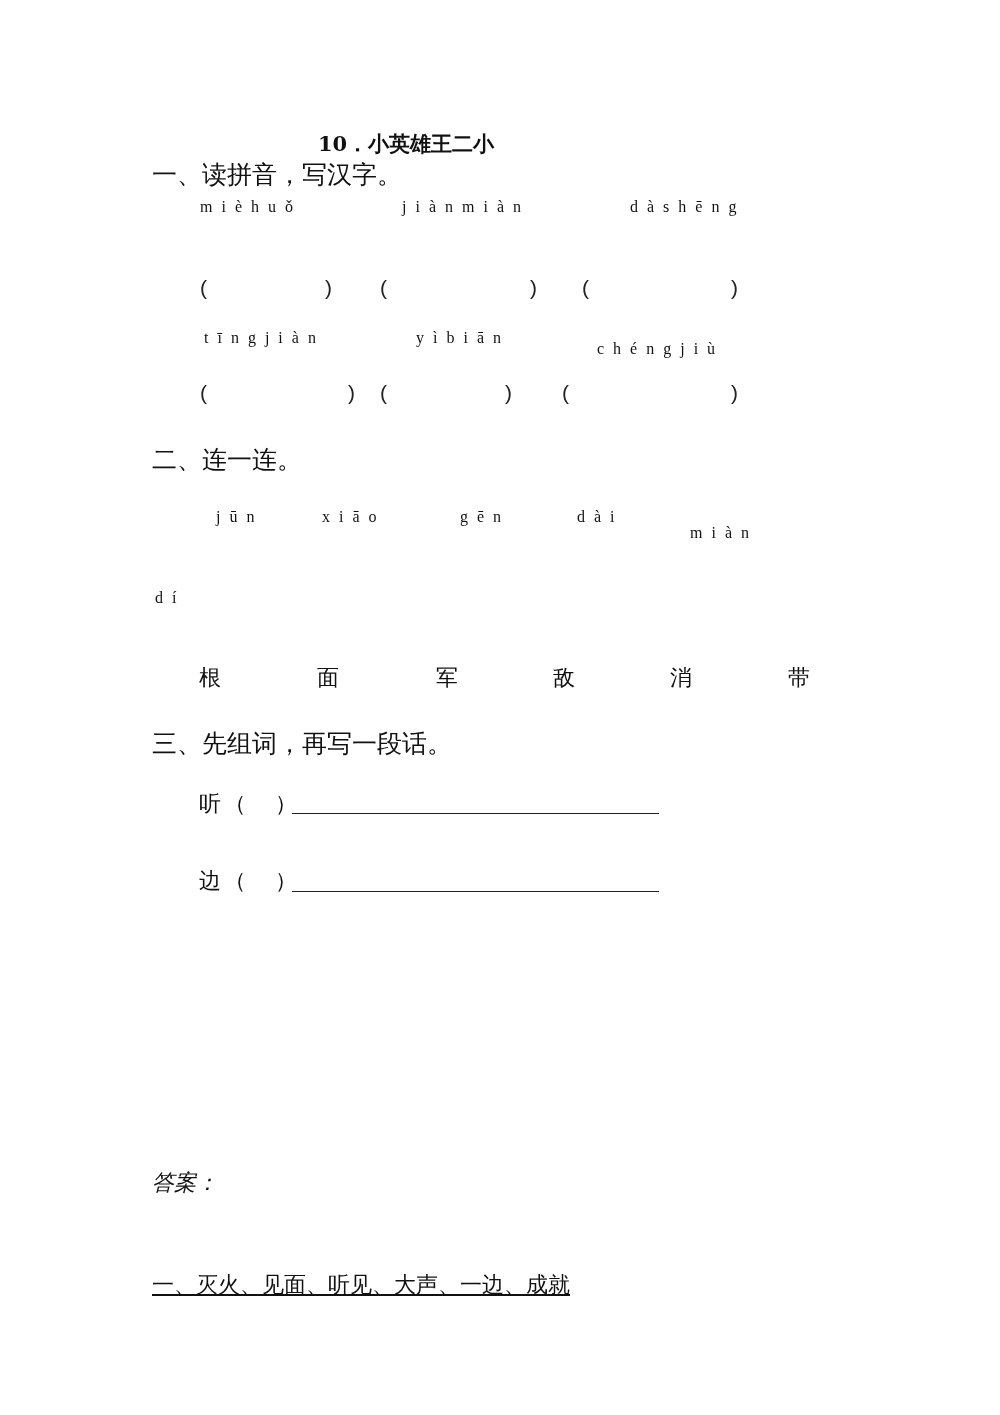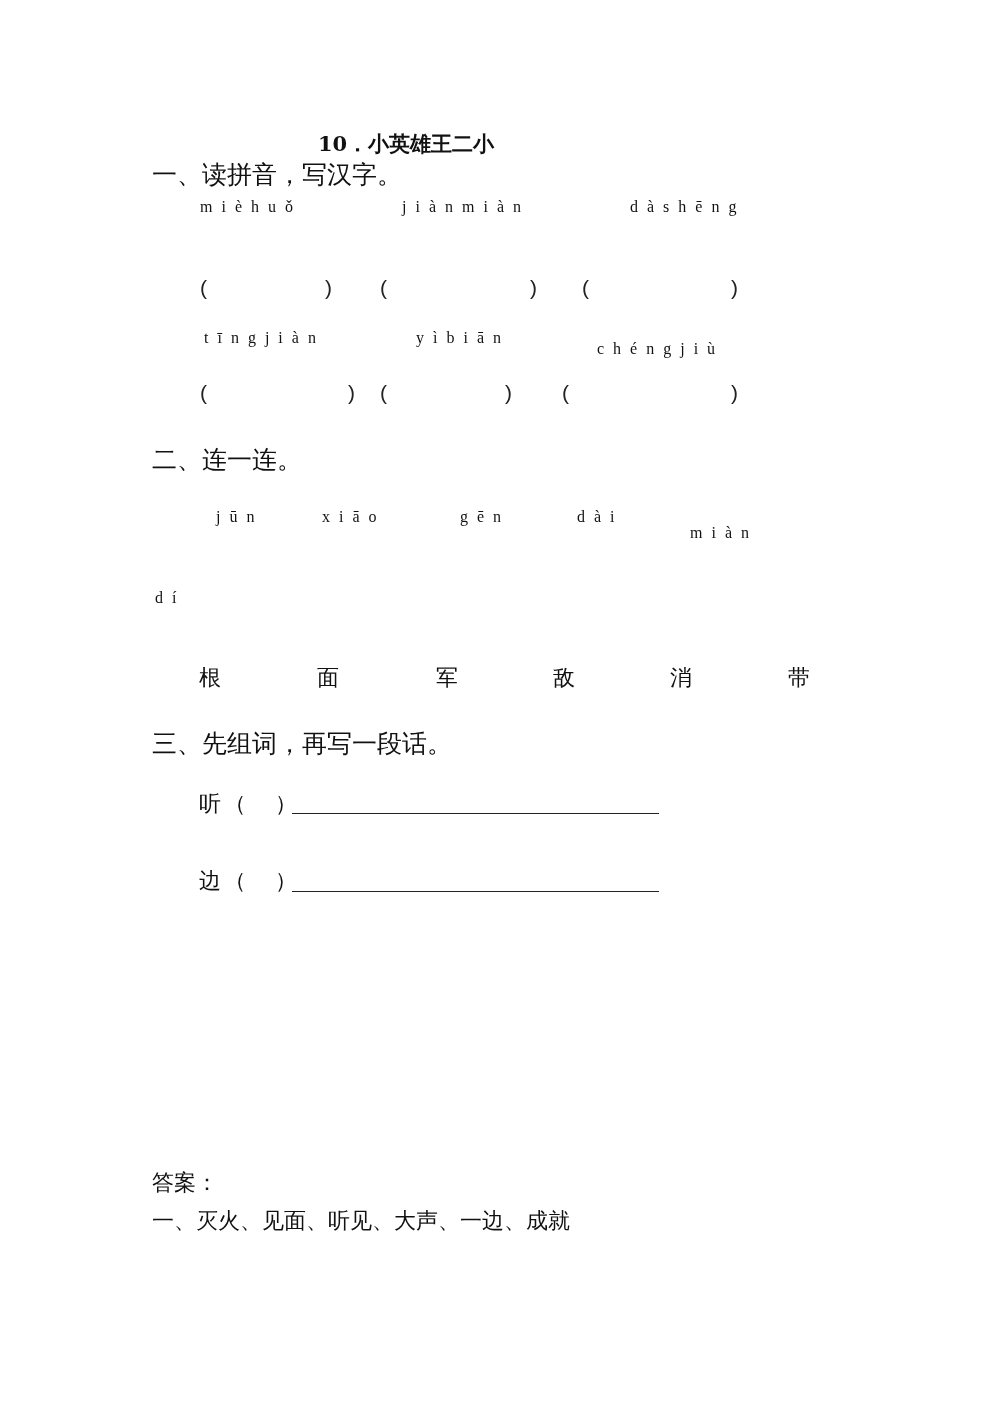--- a/index.html
+++ b/index.html
@@ -98,14 +98,14 @@
 <div class="abs heading" style="top:727px;">三、先组词，再写一段话。</div>
 
 <div class="abs hanzi" style="left:199px; top:789px;">听</div>
 <div class="abs hanzi" style="left:224px; top:789px;">（　 ）</div>
 <div class="line" style="left:292px; width:367px; top:813px;"></div>
 
 <div class="abs hanzi" style="left:199px; top:866px;">边</div>
 <div class="abs hanzi" style="left:224px; top:866px;">（　 ）</div>
 <div class="line" style="left:292px; width:367px; top:891px;"></div>
 
-<div class="abs answer" style="top:1168px;">答案：</div>
-<div class="abs answer" style="top:1206px;">一、灭火、见面、听见、大声、一边、成就</div>
+<div class="abs answer" style="top:1168px;font-style:italic;">答案：</div>
+<div class="abs answer" style="top:1270px;text-decoration:underline;">一、灭火、见面、听见、大声、一边、成就</div>
 
 </body></html>

